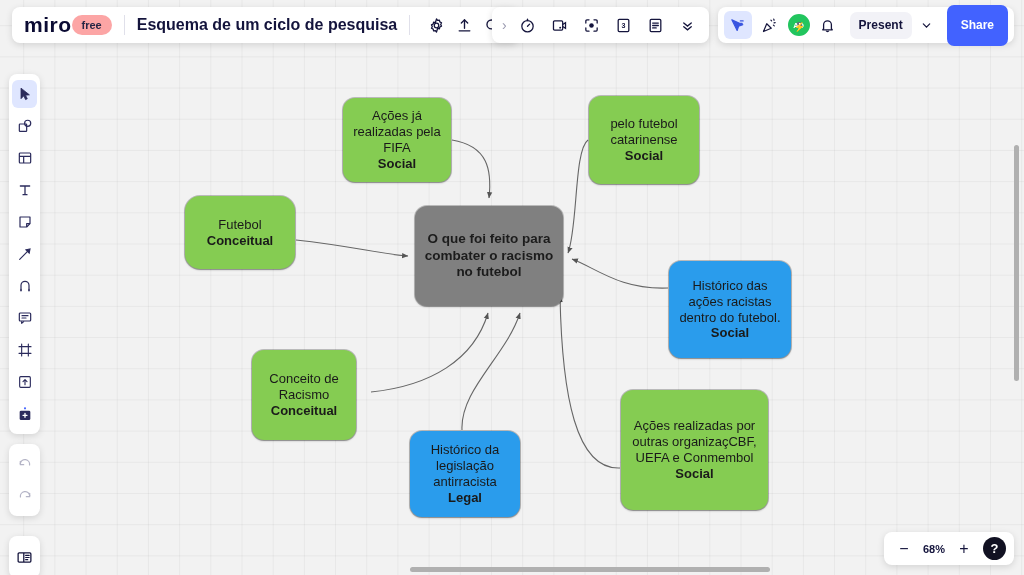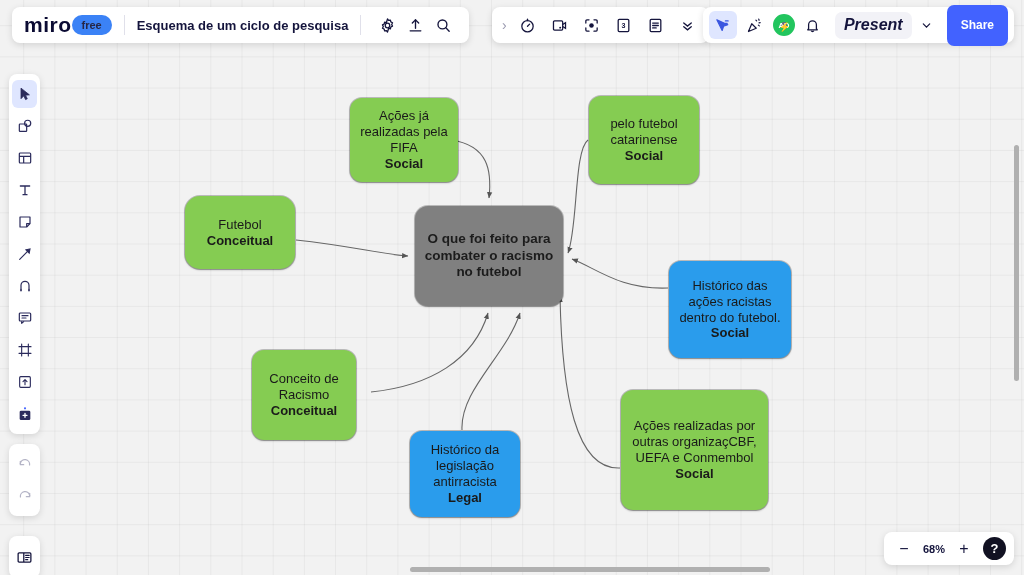--- a/index.html
+++ b/index.html
@@ -46,25 +46,25 @@
   
   .bar {
     position: absolute; top: 7px; height: 36px;
     background: #fff; border-radius: 8px;
     box-shadow: 0 2px 7px rgba(0,0,0,0.13);
     display: flex; align-items: center;
   }
   #bar-left { left: 12px; padding: 0 12px; gap: 0; }
   .brand { font-size: 21px; letter-spacing: .5px; font-weight: 600; color: #0b0b33; }
   .free-pill {
-    background: #3b82f6; color: #262645; font-size: 11px; font-weight: bold;
+    background: #fca5a5; color: #262645; font-size: 11px; font-weight: bold;
     border-radius: 11px; padding: 4px 10px;
   }
   .vdiv { width: 1px; height: 20px; background: #e0e0ea; margin: 0 12px; }
-  .doc-title { font-size: 13px; font-weight: bold; color: #14143c; white-space: nowrap; }
+  .doc-title { font-size: 16px; font-weight: bold; color: #14143c; white-space: nowrap; }
   .ibtn {
     width: 28px; height: 28px; display: flex; align-items: center; justify-content: center;
     border-radius: 6px; cursor: pointer; color: #14143c;
   }
 
   #bar-mid { left: 492px; padding: 0 6px; gap: 2px; }
   #bar-mid .ibtn { width: 30px; height: 28px; }
   .chev-right { color: #9a9ab0; font-size: 14px; padding: 0 4px; cursor: pointer; }
 
   #bar-right { right: 10px; padding: 0 6px; gap: 4px; }
@@ -76,21 +76,21 @@
     border: 8px solid #22c55e;
   }
   .avatar .bolt {
     position: absolute; right: -4px; bottom: -4px; font-size: 9px; color: #f5b91b;
     line-height: 1;
   }
   .present-group {
     display: flex; align-items: center; background: #f2f2f7; border-radius: 7px;
     height: 27px; margin-left: 4px; cursor: pointer;
   }
-  .present-group .lbl { font-size: 16px; font-weight: bold; color: #14143c; padding: 0 9px; font-style: italic; }
+  .present-group .lbl { font-size: 12px; font-weight: bold; color: #14143c; padding: 0 9px; }
   .share-btn {
     background: #4262ff; color: #fff; font-size: 12px; font-weight: bold;
     border-radius: 7px; height: 41px; padding: 0 14px; margin-left: 5px;
     display: flex; align-items: center; cursor: pointer;
   }
 
   
   .ltool {
     position: absolute; left: 9px; width: 31px;
     background: #fff; border-radius: 8px;
@@ -151,42 +151,42 @@
 
         <path d="M371,392 C430,386 474,360 488,313"></path>
 
         <path c="" d="M462,430 C460,390 506,356 520,313"></path>
 
         <path d="M620,468 C576,470 562,396 560,296"></path>
       </g>
     </svg>
 
     <div id="node-layer">
-        <div class="node green" style="left: 350px; top: 98px; width: 108px; height: 84px;">
+        <div class="node green" style="left: 343px; top: 98px; width: 108px; height: 84px;">
           <span class="txt">
             <span style="display: block;">Ações já</span>
             <span style="display: block;">realizadas pela</span>
             <span style="display: block;">FIFA</span>
             <span class="tag">Social</span>
           </span>
         </div>
         <div class="node green" style="left: 589px; top: 96px; width: 110px; height: 88px;">
           <span class="txt">
             <span style="display: block;">pelo futebol</span>
             <span style="display: block;">catarinense</span>
             <span class="tag">Social</span>
           </span>
         </div>
         <div class="node green" style="left: 185px; top: 196px; width: 110px; height: 73px; border-radius: 15px;">
           <span class="txt">
             <span style="display: block;">Futebol</span>
             <span class="tag">Conceitual</span>
           </span>
         </div>
-        <div class="node gray" style="left: 415px; top: 206px; width: 148px; height: 100px; border-radius: 13px;">
+        <div class="node gray" style="left: 415px; top: 206px; width: 148px; height: 100px;">
           <span class="txt">
             <span style="display: block;">O que foi feito para</span>
             <span style="display: block;">combater o racismo</span>
             <span style="display: block;">no futebol</span>
           </span>
         </div>
         <div class="node blue" style="left: 669px; top: 261px; width: 122px; height: 97px;">
           <span class="txt">
             <span style="display: block;">Histórico das</span>
             <span style="display: block;">ações racistas</span>

